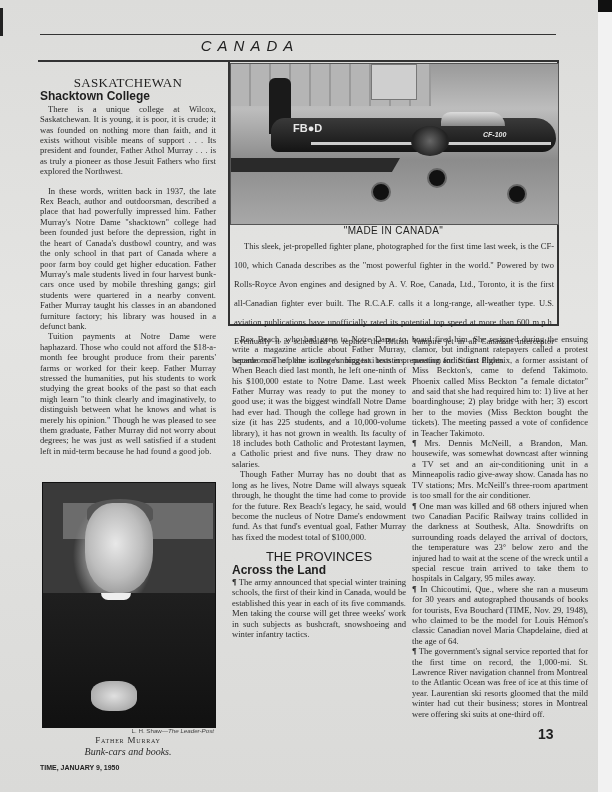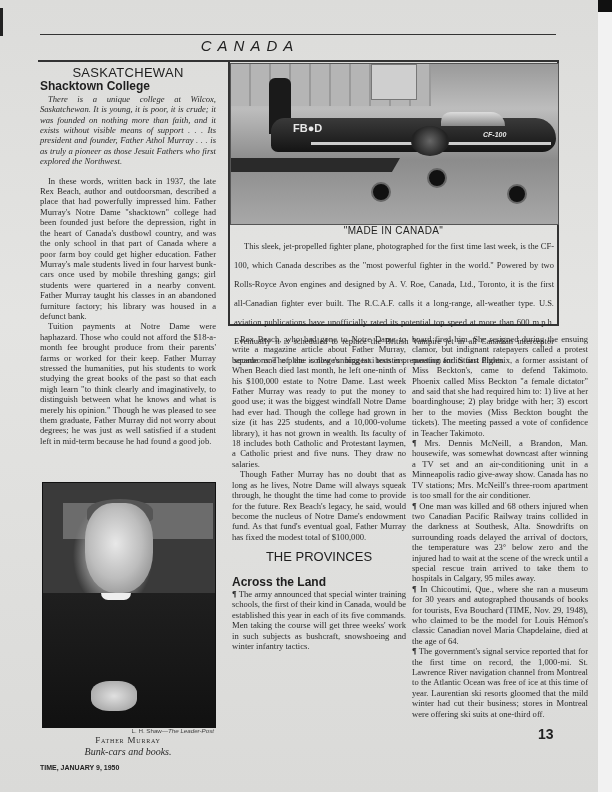--- a/index.html
+++ b/index.html
@@ -27,28 +27,28 @@
     font-size: 15px; letter-spacing: 6px; color:#222;
   }
   .col-rule-top { position:absolute; left:38px; top:60px; width:190px; height:2px; background:#333; }
 
   
   .col { position:absolute; font-size:8.6px; line-height:10.4px; text-align: justify; }
   .col p { margin: 0; text-indent: 8px; }
   .col p.noindent { text-indent: 0; }
   #col-left { left:40px; top:64px; width:176px; }
   .sec-head {
-    font-family: Liberation Sans, sans-serif; font-size: 13px; text-align:center;
-    letter-spacing: 0.3px; color:#1e1e1e; margin: 4px 0 3px 0;
+    font-family: Liberation Serif, serif; font-size: 13px; text-align:center;
+    letter-spacing: 0.3px; color:#1e1e1e; margin: 14px 0 3px 0;
   }
   .sub-head {
     font-family: "Liberation Sans", sans-serif; font-weight: bold; font-size: 12px;
     color:#1e1e1e; margin: 0 0 2px 0; text-align:left;
   }
-  .intro { font-style: italic; }
+  .intro { }
   .intro p { text-indent: 8px; }
   .gap { height: 9px; }
 
   
   .priest-photo {
     position:absolute; left:42px; top:482px; width:172px; height:244px;
     background: radial-gradient(ellipse 40px 55px at 70px 72px, #cfcfcf 0%, #9a9a9a 55%, #3a3a3a 100%),
                 linear-gradient(180deg, #3b3b3b 0%, #1b1b1b 100%);
     border: 1px solid #111;
     overflow: hidden;
@@ -98,21 +98,21 @@
     font-family: "Liberation Sans", sans-serif; font-size: 10px; letter-spacing:0.4px; color:#222;
   }
   .caption-text {
     position:absolute; left:234px; top:237px; width:320px;
     font-size: 8.5px; line-height: 19px; text-align: justify; text-indent: 10px;
   }
 
   #col-mid { left:232px; top:334px; width:174px; }
   #col-right { left:412px; top:334px; width:176px; }
   .prov-head {
-    font-family: "Liberation Sans", sans-serif; font-size: 13px; text-align:center; margin: 10px 0 14px 0; color:#1e1e1e;
+    font-family: "Liberation Sans", sans-serif; font-size: 13px; text-align:center; margin: 10px 0 2px 0; color:#1e1e1e;
   }
   .para-mark { font-weight: bold; }
   .col .pm { text-indent: 0; }
 
   .footer-left {
     position:absolute; left:40px; top:764px;
     font-family:"Liberation Sans", sans-serif; font-weight:bold; font-size:7px; color:#222;
   }
   .footer-right {
     position:absolute; left:538px; top:726px;

